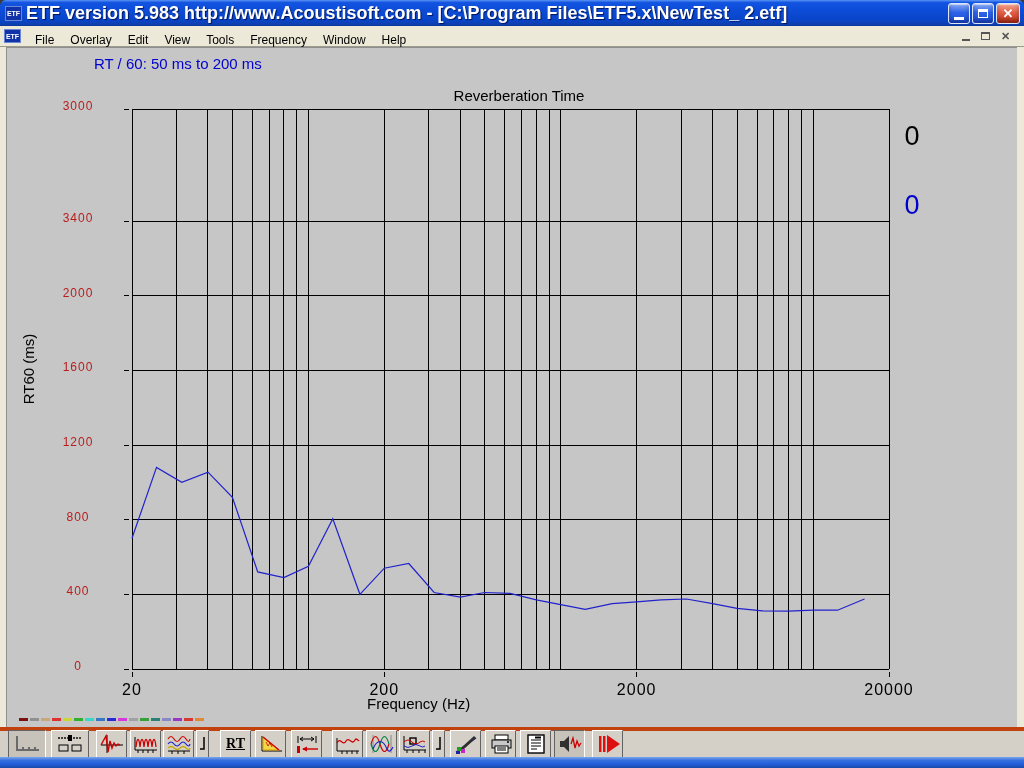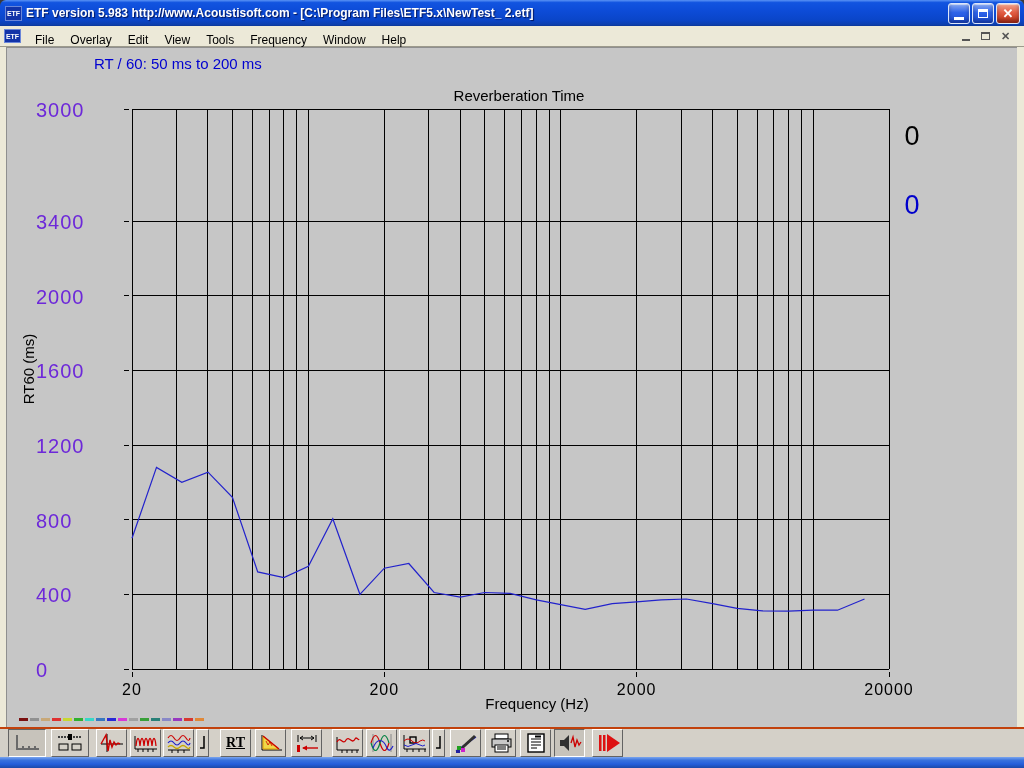--- a/index.html
+++ b/index.html
@@ -7,21 +7,21 @@
     font-family:"Liberation Sans", sans-serif; background:#ece9d8; }
   .corner-bg { position:absolute; top:0; left:0; width:1024px; height:6px; background:#3a3a3a; }
 
   
   .titlebar { position:absolute; top:0; left:0; width:1024px; height:26px;
     background:linear-gradient(180deg,#5a93f5 0%,#1254e0 10%,#0d4cd8 40%,#0a45c8 78%,#0d3fae 94%,#0a3698 100%);
     border-radius:6px 6px 0 0; display:flex; align-items:center; }
   .app-icon { width:17px; height:15px; margin:0 4px 0 5px; background:#1233a8;
     border:1px solid #6a86d8; color:#fff; font-size:7px; font-weight:bold;
     display:flex; align-items:center; justify-content:center; letter-spacing:0; }
-  .title-text { color:#fff; font-weight:bold; font-size:12px; text-shadow:1px 1px 1px #00145a;
+  .title-text { color:#fff; font-weight:bold; font-size:18px; text-shadow:1px 1px 1px #00145a;
     white-space:nowrap; }
   .cap-box { position:absolute; right:4px; top:3px; display:flex; gap:2px; }
   .cap-btn { width:22px; height:21px; border-radius:3px; border:1px solid #dce6fa;
     display:flex; align-items:center; justify-content:center;
     box-shadow:inset 0 -3px 4px rgba(0,0,30,.35), inset 0 1px 1px rgba(255,255,255,.6); }
   .cap-blue { background:linear-gradient(180deg,#89a9f2,#2e63e8 45%,#1d4fd8); }
   .cap-close { background:linear-gradient(180deg,#f0a58d,#e25d45 45%,#c03010); width:24px;
     color:#fff; font-size:13px; font-weight:bold; }
   .g-min { width:10px; height:3px; background:#fff; margin-top:10px; }
   .g-restore { width:10px; height:9px; border:1px solid #fff; border-top:3px solid #fff; }
@@ -41,34 +41,34 @@
     color:#555; font-size:11px; font-weight:bold; }
 
   
   .client { position:absolute; left:6px; top:47px; width:1011px; height:680px;
     background:#c6c6c6; box-shadow:inset 1px 1px 0 #8f8f8f; }
   .annotation { position:absolute; left:88px; top:8px; color:#0000d0; font-size:15px;text-align:center; }
   .chart-title { position:absolute; left:360px; top:40px; width:306px; text-align:center;
     font-size:15px; color:#000; }
   .ylabel { position:absolute; left:22px; top:322px; transform:translate(-50%,-50%) rotate(-90deg);
     white-space:nowrap; font-size:15px; color:#000; }
-  .xlabel { position:absolute; left:381px; top:648px; width:300px; text-align:center;
+  .xlabel { position:absolute; left:361px; top:648px; width:300px; 
     font-size:15px; color:#000; }
-  .ytick { position:absolute; left:30px; width:84px; text-align:left; font-size:20px;
-    letter-spacing:1px; color:#6d28d9; }
+  .ytick { position:absolute; left:30px; width:84px; text-align:center; font-size:12px;
+    letter-spacing:1px; color:#b91c1c; }
   .xtick { position:absolute; width:80px; text-align:center; font-size:16px;
     letter-spacing:1px; color:#000; }
   .legend0 { position:absolute; left:894px; width:24px; text-align:center;
     font-size:27px; line-height:30px; }
   .ovl-strip { position:absolute; left:13px; top:671px; display:flex; gap:2px; }
   .ovl-strip span { width:9px; height:3px; display:block; }
 
   
   .toolbar { position:absolute; left:0; top:727px; width:1024px; height:30px;
-    background:#d4d0c8; border-top:2px solid #c2410c; display:flex; align-items:center;
+    background:#d4d0c8; border-top:4px solid #c2410c; display:flex; align-items:center;
     padding-left:8px; }
   .tbtn { height:28px; background:#d4d0c8; flex:none;
     border-top:1px solid #fff; border-left:1px solid #fff;
     border-right:1px solid #636363; border-bottom:1px solid #636363;
     display:flex; align-items:center; justify-content:center; }
   .tbtn.pressed { background:#c7c3bb;
     border-top:1px solid #636363; border-left:1px solid #636363;
     border-right:1px solid #fff; border-bottom:1px solid #fff; }
   .rt-label { font-family:"Liberation Serif", serif; font-size:14px; font-weight:bold;
     text-decoration:underline; color:#000; }

